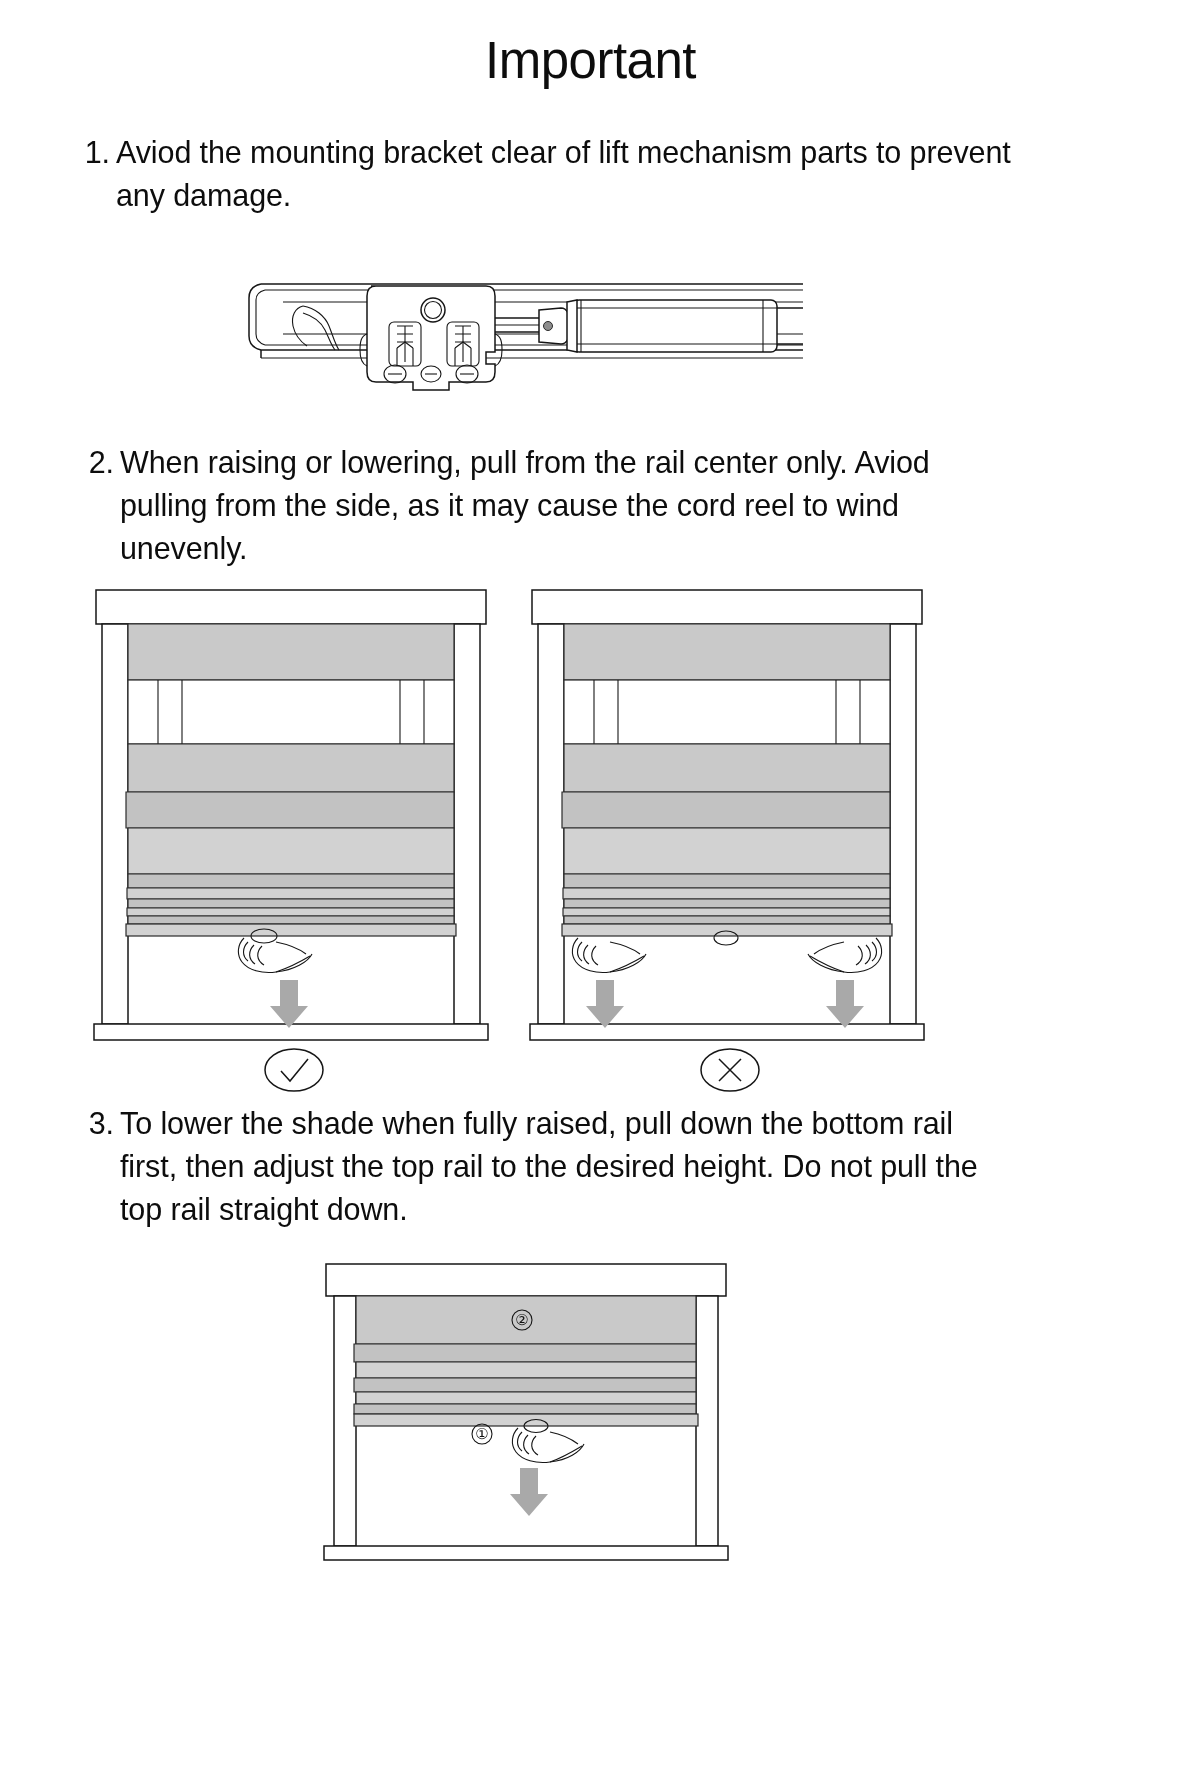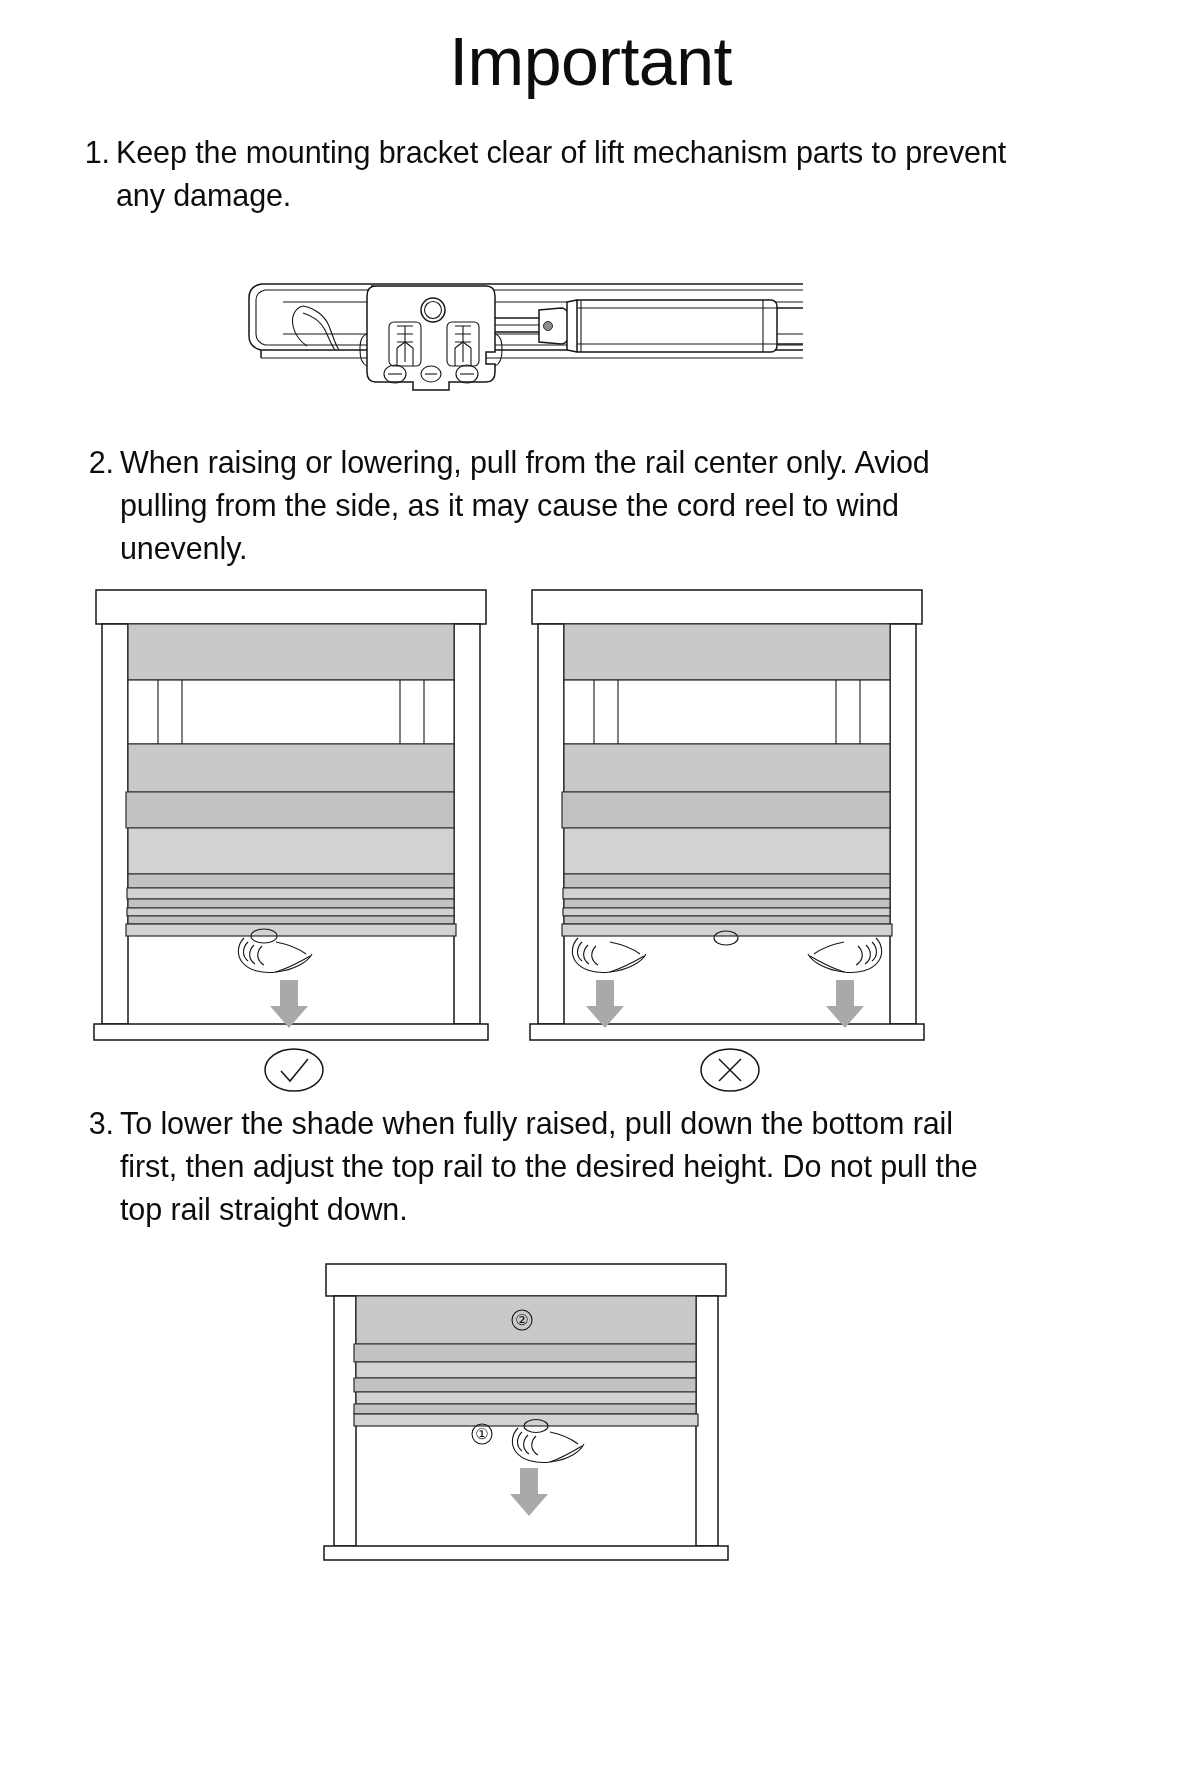--- a/index.html
+++ b/index.html
@@ -22,21 +22,21 @@
     overflow: hidden;
   }
 
   
   .page-title {
     position: absolute;
     left: 0;
     top: 18px;
     width: 1181px;
     text-align: center;
-    font-size: 68px;
+    font-size: 51px;
     line-height: 86px;
     font-weight: 300;
     letter-spacing: -0.5px;
     color: #0d0d0d;
   }
 
   
   .instr {
     position: absolute;
     font-size: 30.5px;
@@ -84,21 +84,21 @@
 </style>
 </head>
 <body>
 
 <div class="page">
 
   <div class="page-title">Important</div>
 
   <div class="instr" id="instr-1">
     <span class="num">1.</span>
-    <span class="body">Keep the mounting bracket clear of lift mechanism parts to prevent any damage.</span>
+    <span class="body">Aviod the mounting bracket clear of lift mechanism parts to prevent any damage.</span>
   </div>
 
   <div class="figure" id="fig-bracket">
     <svg viewBox="0 0 560 170" preserveAspectRatio="xMidYMid meet">
 
       <g>
 
         <path class="ln" d="M18 46 L560 46"></path>
         <path class="lnT" d="M22 52 L560 52"></path>
 

